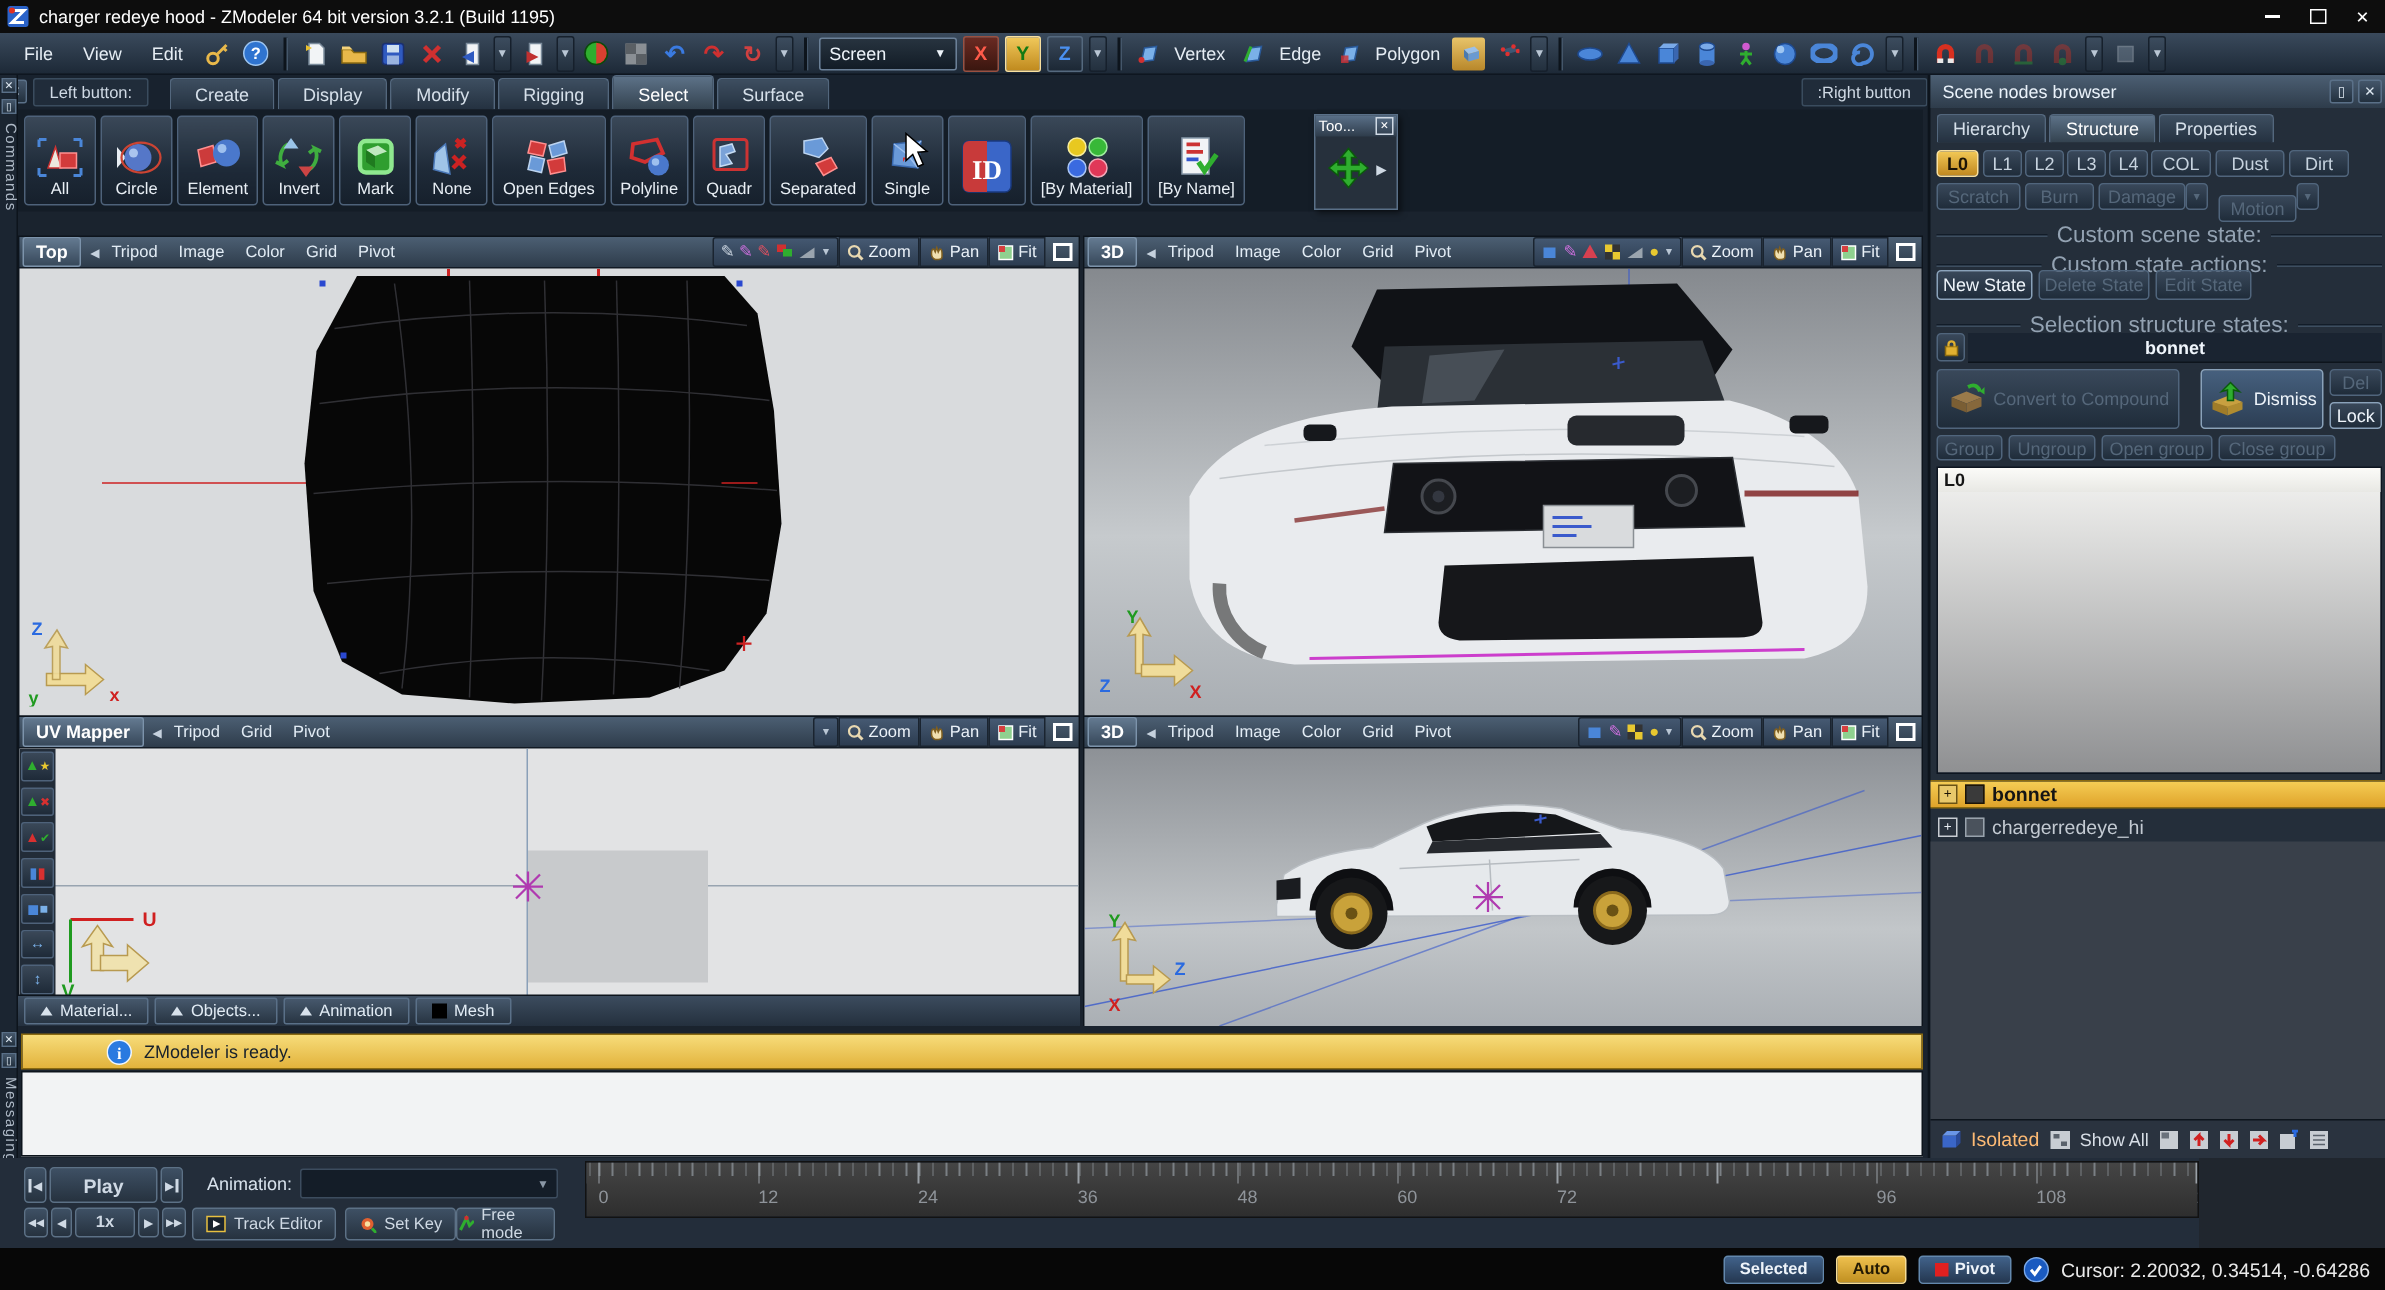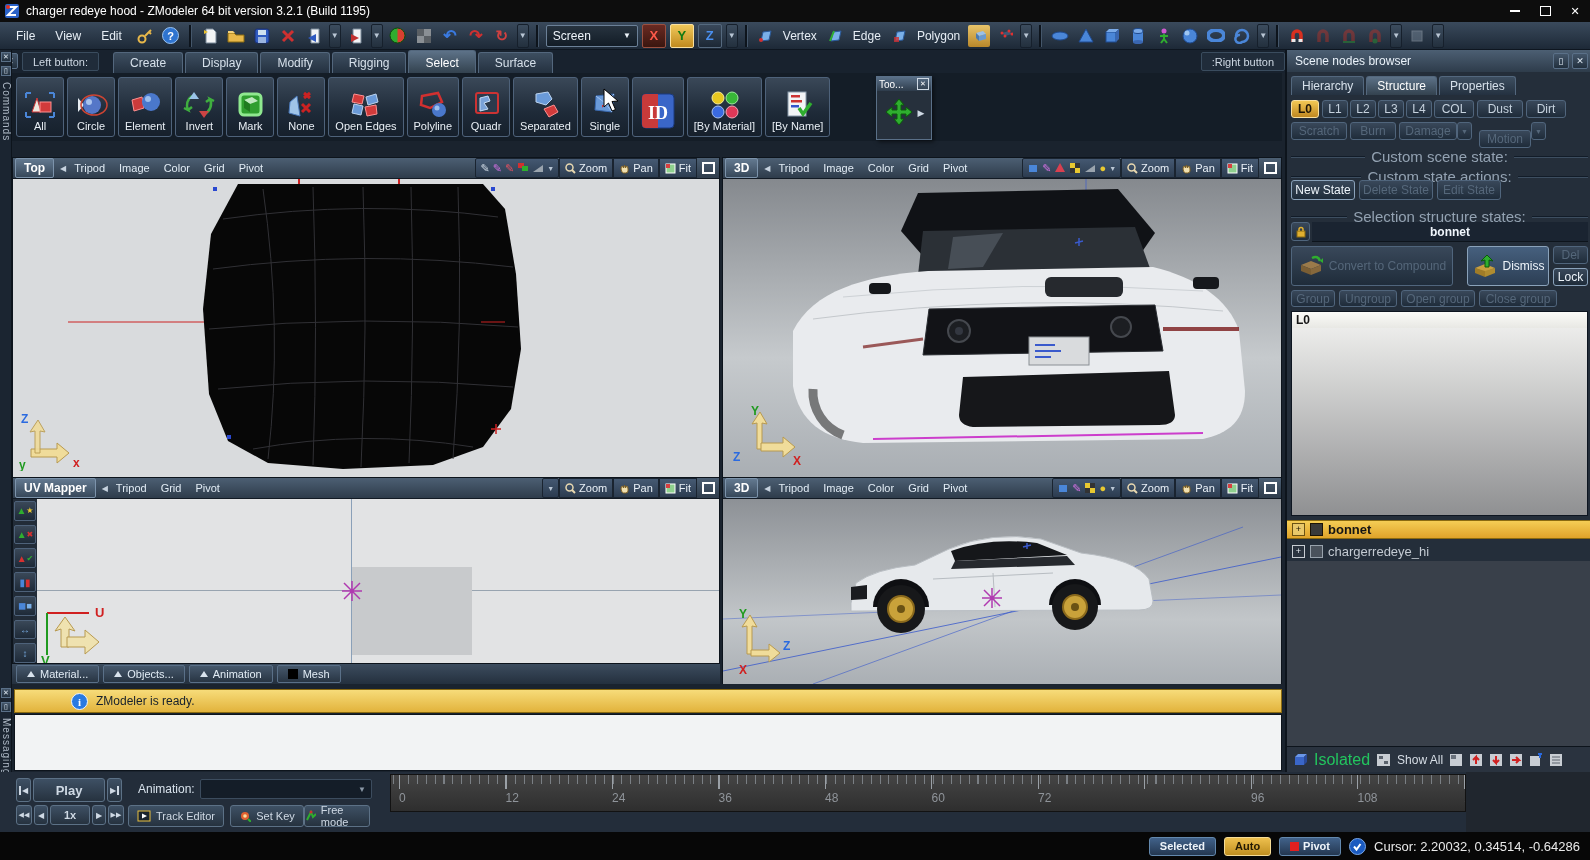--- a/index.html
+++ b/index.html
@@ -909,21 +909,21 @@
       <span class="nodesq"></span>
       <span style="color:#c3cad2;font-size:13px">chargerredeye_hi</span>
     </div>
     <div class="abs" style="left:0;top:511px;width:305px;height:185px;background:#39404a"></div>
     <div class="abs" style="left:0;top:696px;width:305px;height:26px;background:#2a333f;border-top:1px solid #0d141c;display:flex;align-items:center;gap:6px;padding-left:6px;box-sizing:border-box">
       <svg width="15" height="14">
           <rect x="2" y="4" width="9" height="8" fill="#3a66c8"></rect>
           <path d="M2,4 l3,-3 h9 l-3,3 z" fill="#6a96e8"></path>
           <path d="M11,4 l3,-3 v8 l-3,3 z" fill="#2a4a98"></path>
         </svg>
-      <span style="font-size:16px;color:#22c55e">Isolated</span>
+      <span style="font-size:13px;color:#fdba74">Isolated</span>
       <svg width="15" height="14">
           <rect x="1" y="1" width="13" height="12" fill="#c8cdd3"></rect>
           <rect x="3" y="3" width="4" height="3" fill="#5a626c"></rect>
           <rect x="8" y="8" width="4" height="3" fill="#5a626c"></rect>
         </svg>
       <span style="font-size:12px;color:#d7dee6">Show All</span>
       <svg width="14" height="14">
           <rect x="1" y="1" width="12" height="12" fill="#c8cdd3"></rect>
           <rect x="2" y="2" width="5" height="4" fill="#6a727c"></rect>
         </svg>

